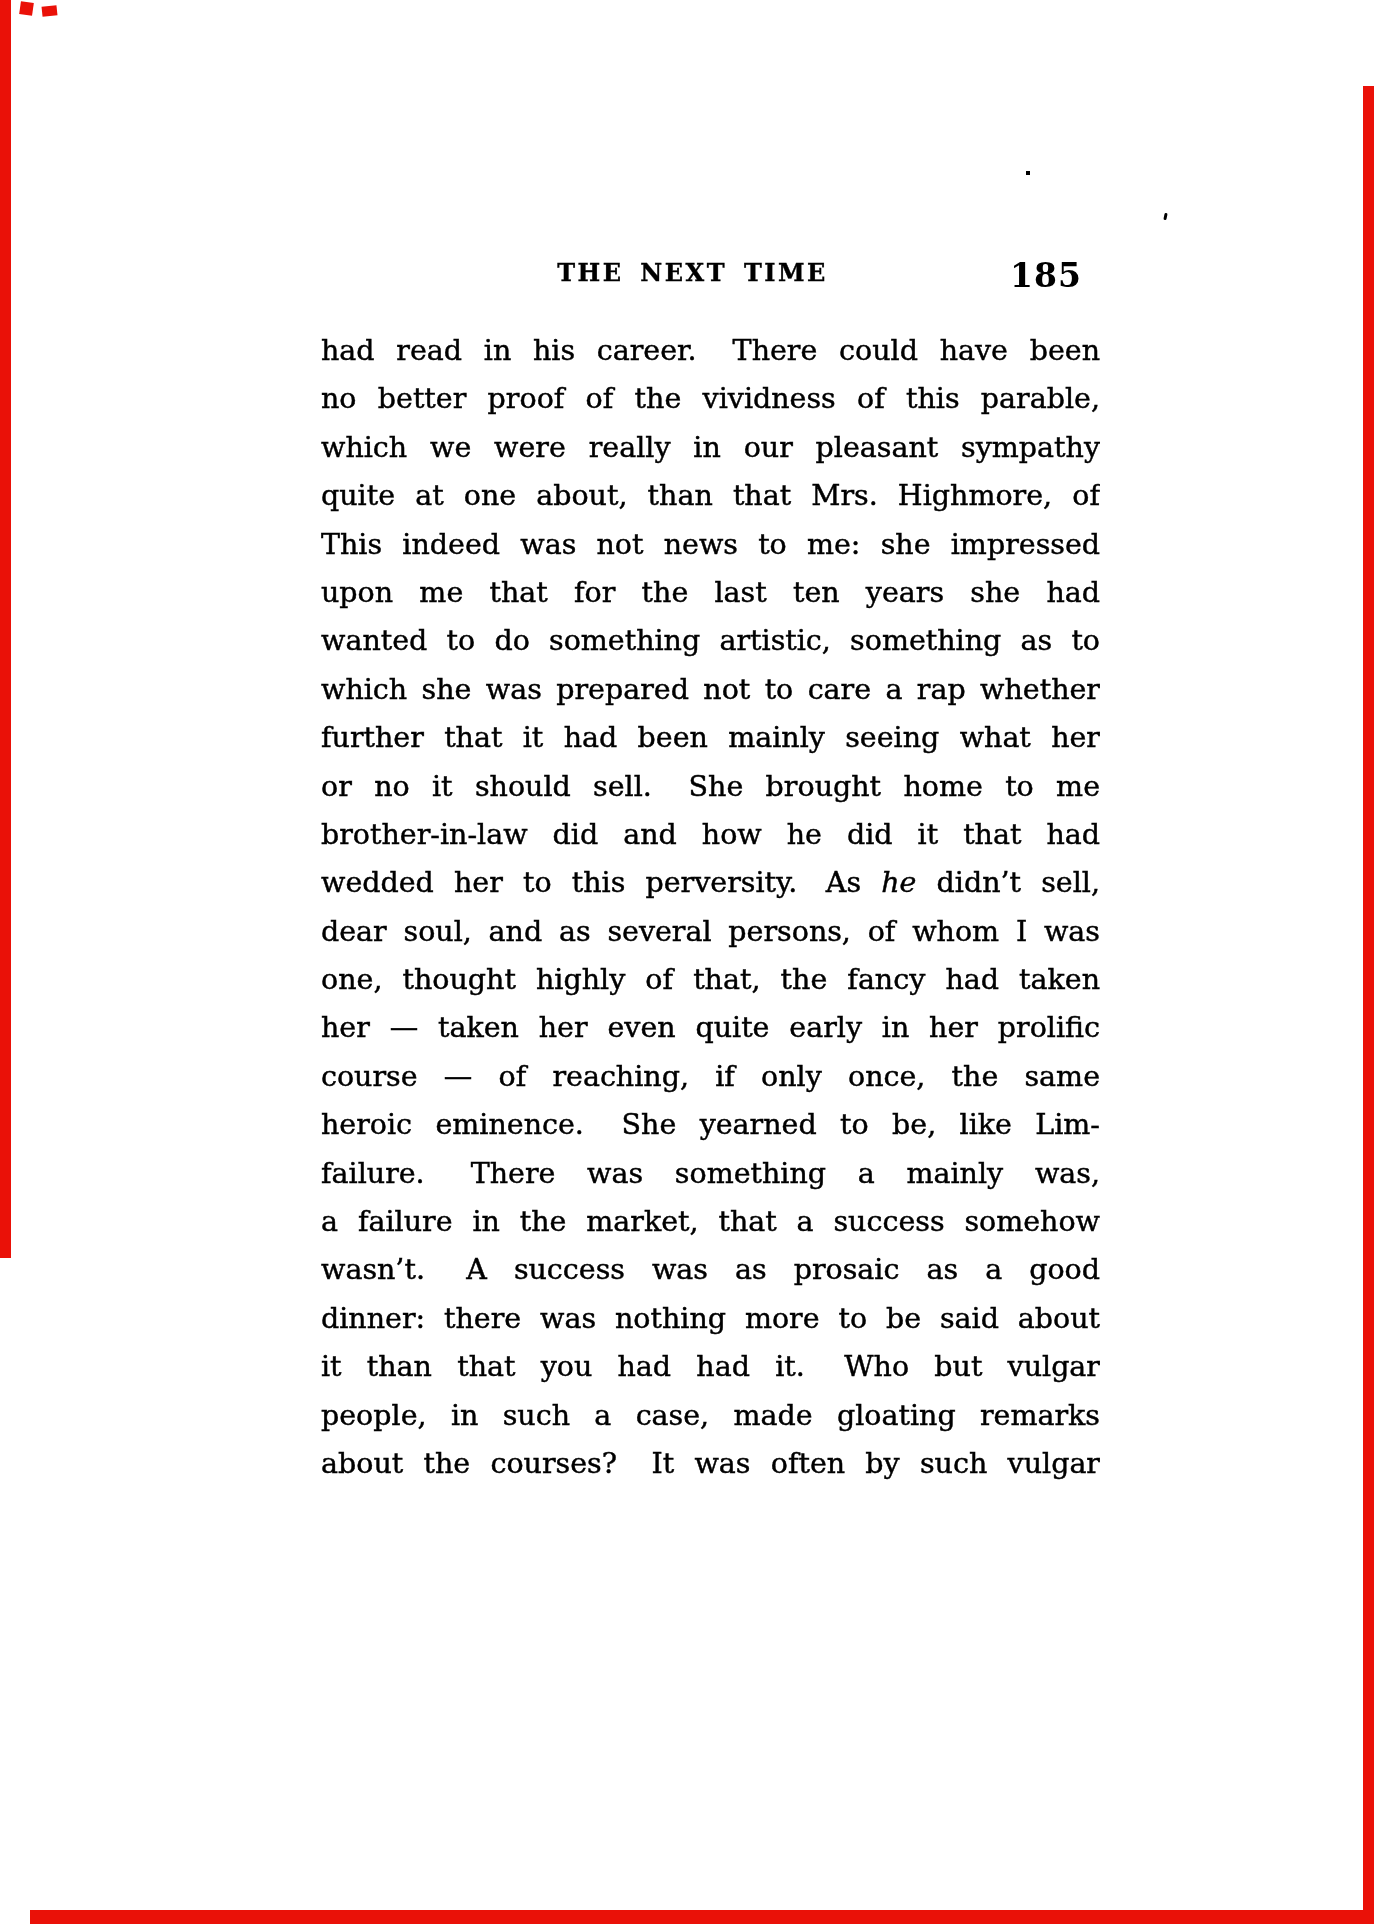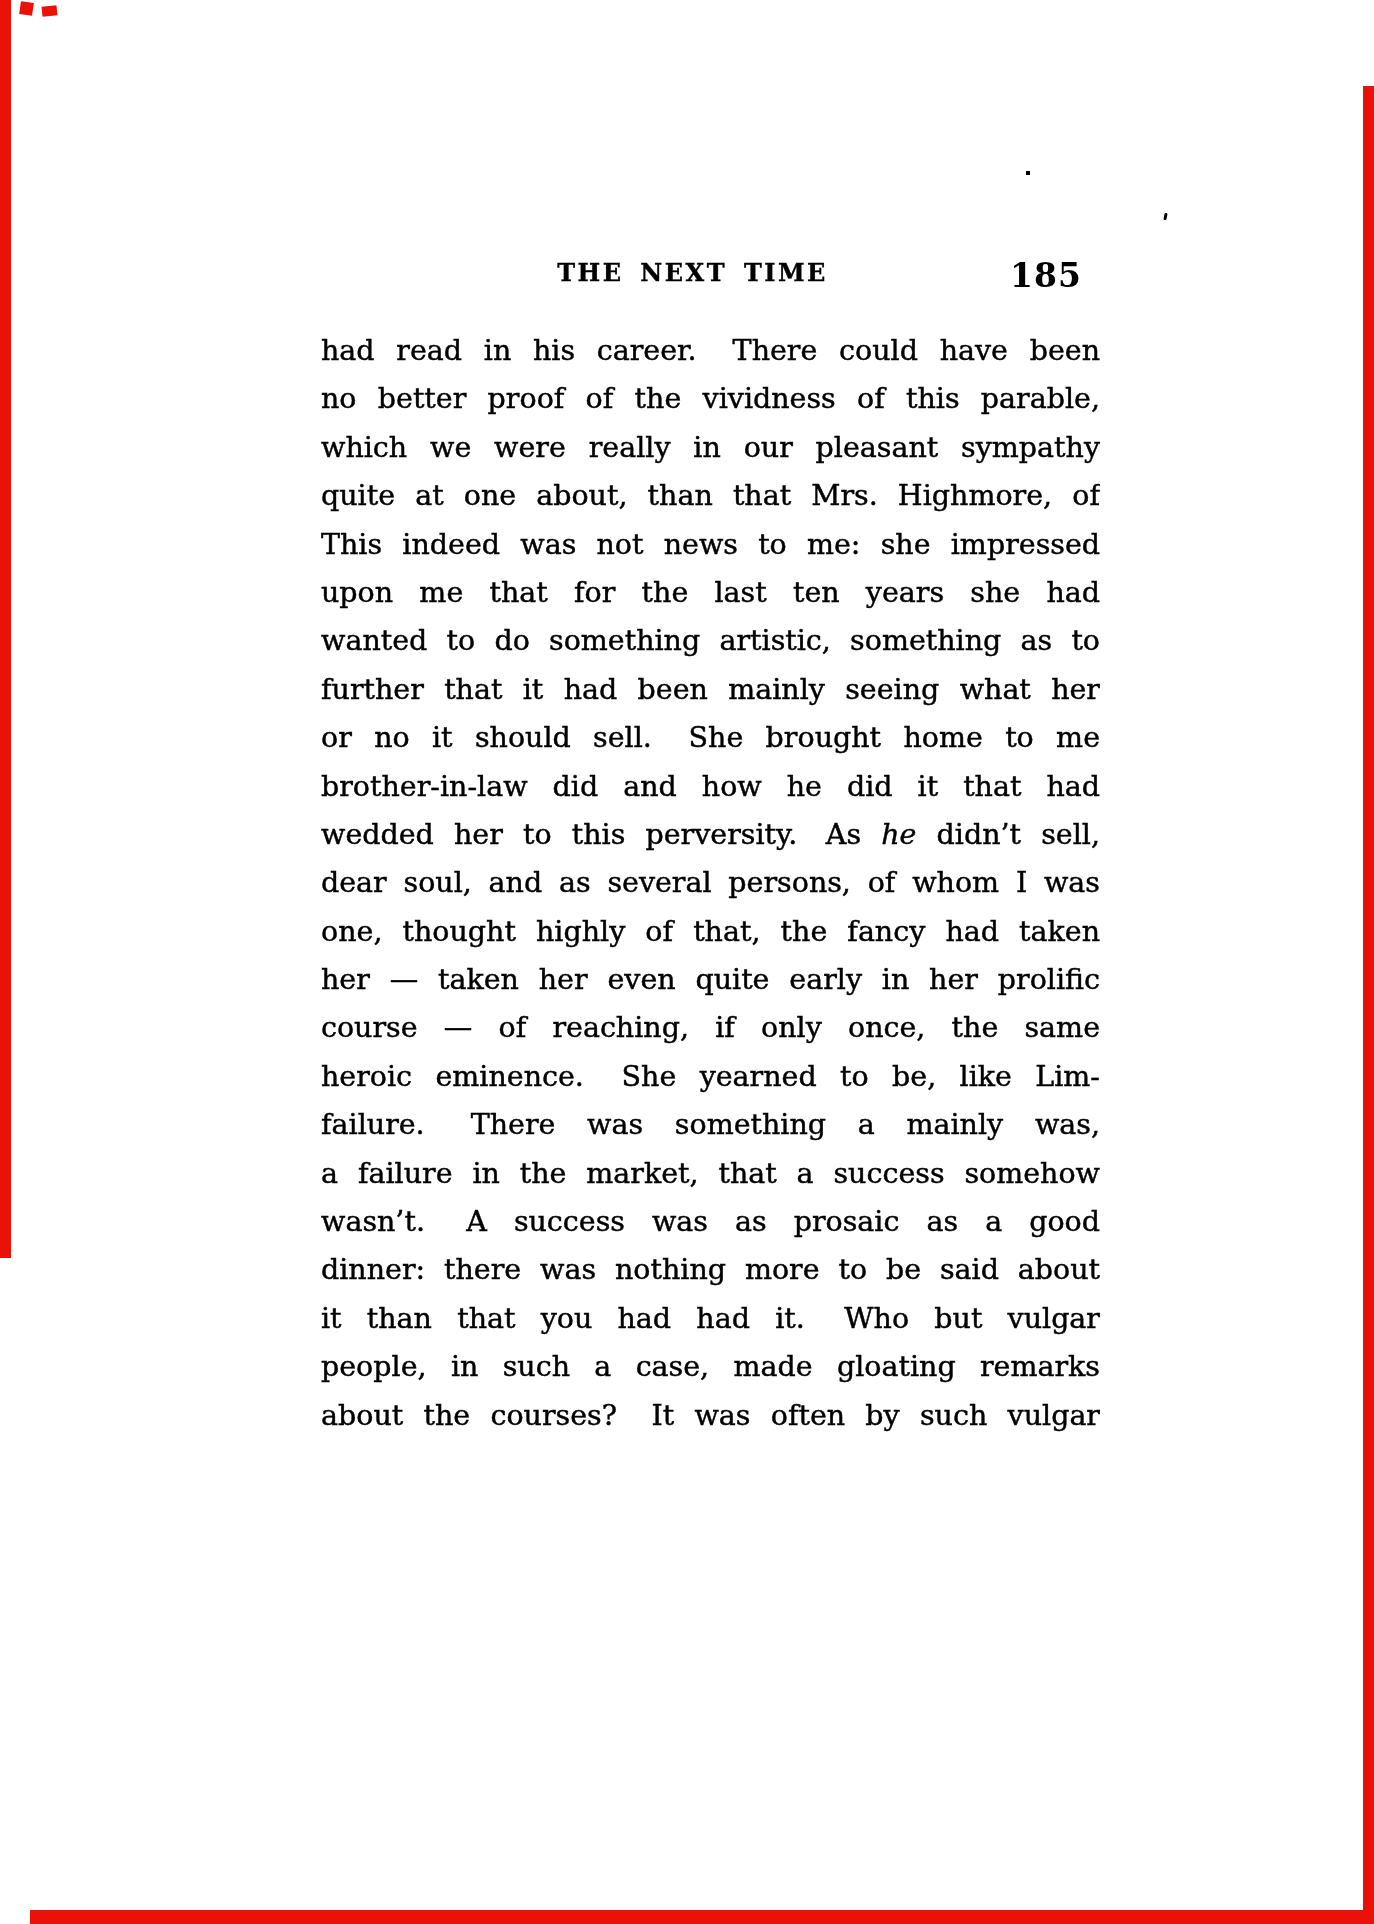--- a/index.html
+++ b/index.html
@@ -93,20 +93,21 @@
   </div>
 
   <div class="text-block">
       <div class="text-line"><span>had read in his career.  There could have been</span></div>
       <div class="text-line"><span>no better proof of the vividness of this parable,</span></div>
       <div class="text-line"><span>which we were really in our pleasant sympathy</span></div>
       <div class="text-line"><span>quite at one about, than that Mrs. Highmore, of</span></div>
       <div class="text-line"><span>This indeed was not news to me: she impressed</span></div>
       <div class="text-line"><span>upon me that for the last ten years she had</span></div>
       <div class="text-line"><span>wanted to do something artistic, something as to</span></div>
+      <div class="text-line"><span>which she was prepared not to care a rap whether</span></div>
       <div class="text-line"><span>further that it had been mainly seeing what her</span></div>
       <div class="text-line"><span>or no it should sell.  She brought home to me</span></div>
       <div class="text-line"><span>brother-in-law did and how he did it that had</span></div>
       <div class="text-line"><span>wedded her to this perversity.  As </span><em>he</em><span> didn’t sell,</span></div>
       <div class="text-line"><span>dear soul, and as several persons, of whom I was</span></div>
       <div class="text-line"><span>one, thought highly of that, the fancy had taken</span></div>
       <div class="text-line"><span>her — taken her even quite early in her prolific</span></div>
       <div class="text-line"><span>course — of reaching, if only once, the same</span></div>
       <div class="text-line"><span>heroic eminence.  She yearned to be, like Lim-</span></div>
       <div class="text-line"><span>failure.  There was something a mainly was,</span></div>

